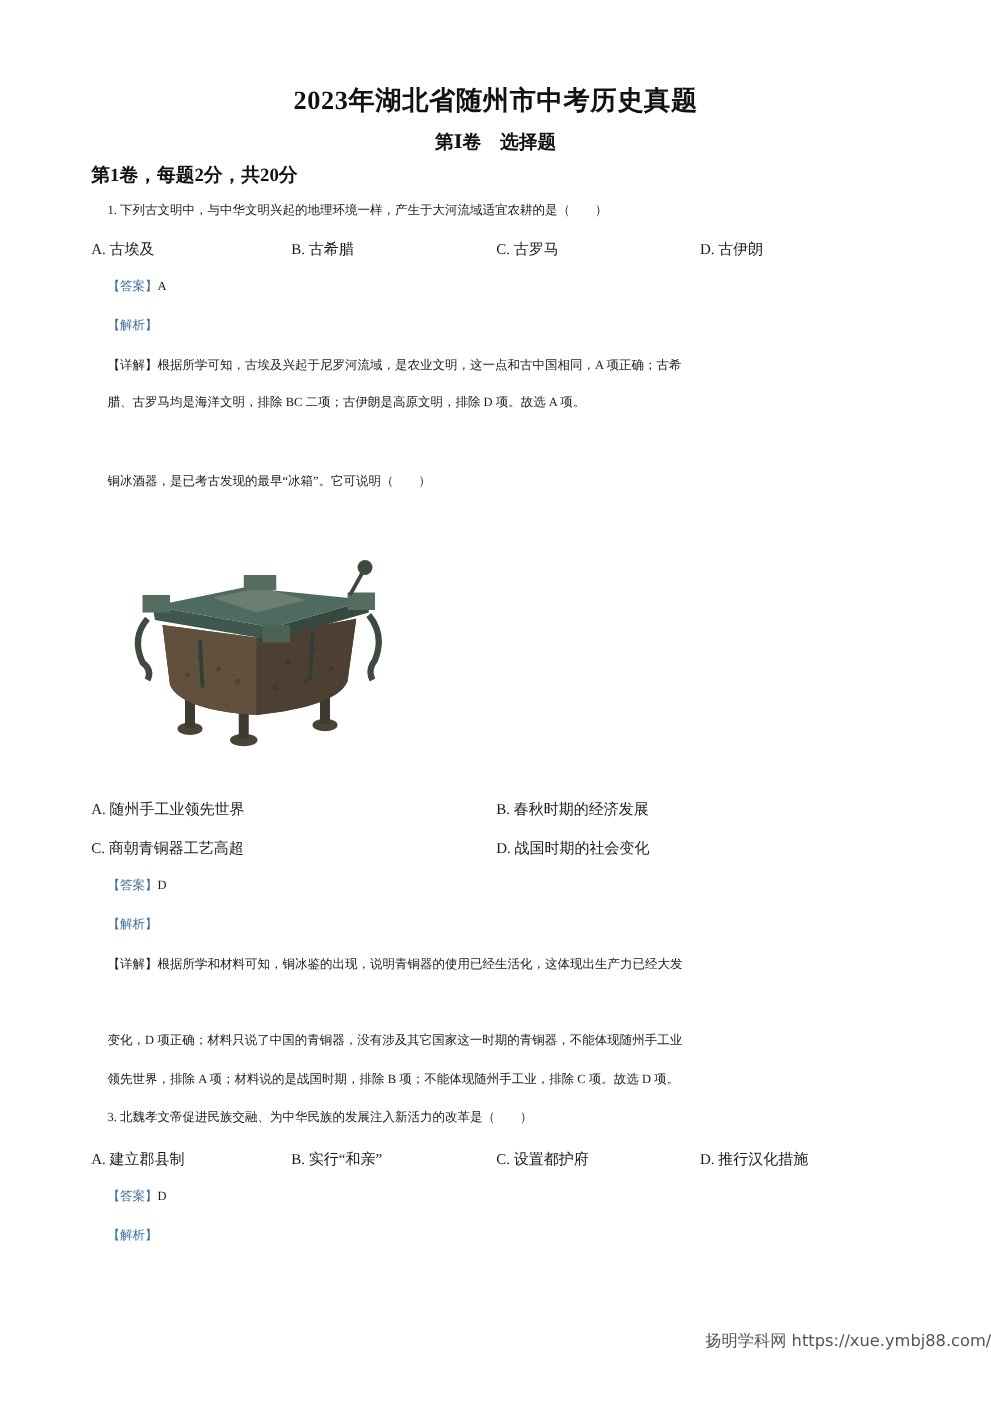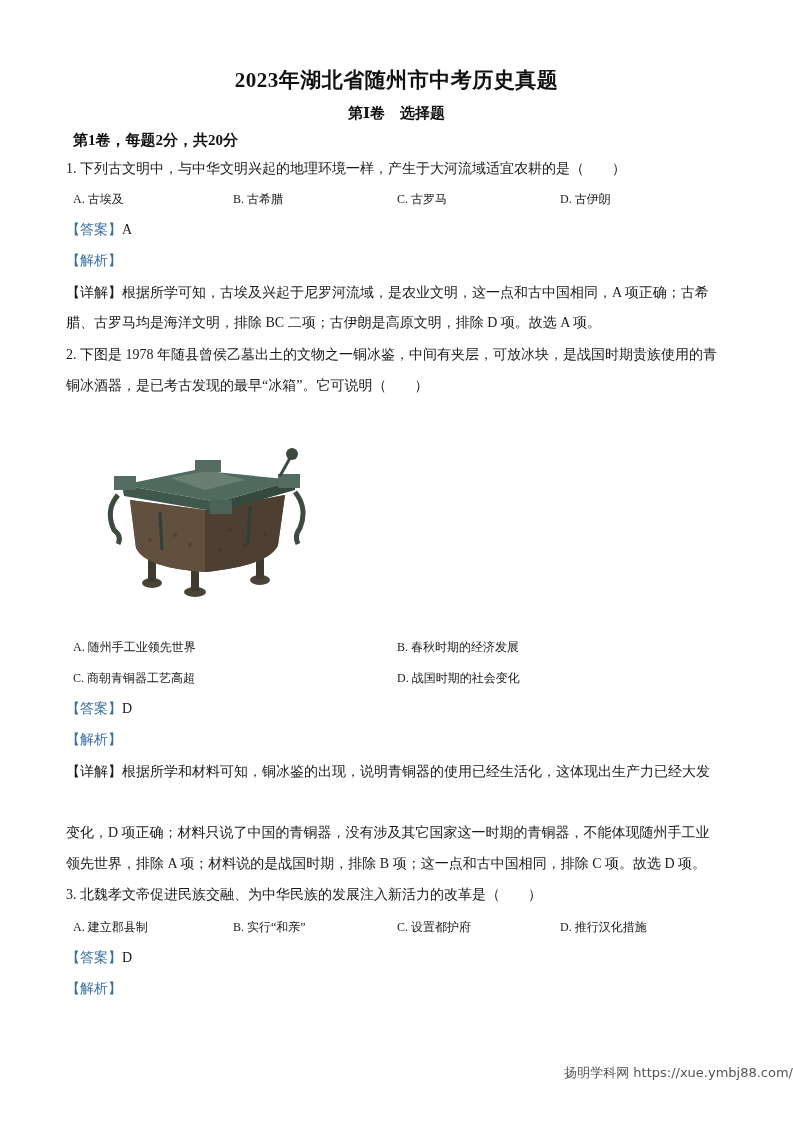--- a/index.html
+++ b/index.html
@@ -4,21 +4,21 @@
 <style>
   html, body { margin: 0; padding: 0; background: #ffffff; }
   body { width: 793px; height: 1122px; position: relative; overflow: hidden;
          font-family: "Liberation Serif", "DejaVu Serif", serif; color: #111111; }
   .page { position: absolute; left: 0; top: 0; width: 793px; height: 959px; }
   .title { position: absolute; top: 66px; left: 0; width: 793px; text-align: center;
            font-size: 21px; font-weight: bold; letter-spacing: 0.5px; color: #111; }
   .subtitle { position: absolute; top: 104px; left: 0; width: 793px; text-align: center;
               font-size: 15px; font-weight: bold; color: #111; }
   .section { position: absolute; top: 131px; left: 73px; font-size: 15px; font-weight: bold; color: #111; }
-  .line { position: absolute; left: 66px; font-size: 14px; line-height: 18px; white-space: nowrap; color: #1a1a1a; }
+  .line { position: absolute; left: 86px; font-size: 10px; line-height: 18px; white-space: nowrap; color: #1a1a1a; }
   .opt { position: absolute; font-size: 12px; line-height: 18px; white-space: nowrap; color: #1a1a1a; }
   .blue { color: #3a6f9f; }
   .ans { color: #1a1a1a; }
   .photo { position: absolute; left: 100px; top: 440px; width: 210px; height: 160px; }
   .footer { position: absolute; top: 1064px; left: 0; width: 793px; text-align: right;
             font-family: "DejaVu Sans", sans-serif; font-size: 13px; color: #555555; }
 </style>
 </head>
 <body>
 
@@ -35,21 +35,20 @@
   <div class="opt" style="top:190px;left:560px">D. 古伊朗</div>
   <div class="line" style="top:221px">
     <span class="blue">【答案】</span><span class="ans">A</span>
   </div>
   <div class="line blue" style="top:252px">【解析】</div>
   <div class="line" style="top:284px">
     <span>【详解】</span><span>根据所学可知，古埃及兴起于尼罗河流域，是农业文明，这一点和古中国相同，A 项正确；古希</span>
   </div>
   <div class="line" style="top:314px">腊、古罗马均是海洋文明，排除 BC 二项；古伊朗是高原文明，排除 D 项。故选 A 项。</div>
 
-  <div class="line" style="top:346px">2. 下图是 1978 年随县曾侯乙墓出土的文物之一铜冰鉴，中间有夹层，可放冰块，是战国时期贵族使用的青</div>
   <div class="line" style="top:377px">铜冰酒器，是已考古发现的最早“冰箱”。它可说明（　　）</div>
 
   <div class="photo">
     <svg width="210" height="160" viewBox="0 0 210 160">
 
       <ellipse cx="52" cy="143" rx="10" ry="5" fill="#4a4438"></ellipse>
       <ellipse cx="95" cy="152" rx="11" ry="5" fill="#4a4438"></ellipse>
       <ellipse cx="160" cy="140" rx="10" ry="5" fill="#4a4438"></ellipse>
       <rect x="48" y="118" width="8" height="24" fill="#3e3a30"></rect>
       <rect x="91" y="125" width="8" height="26" fill="#3e3a30"></rect>
@@ -97,21 +96,21 @@
   <div class="opt" style="top:669px;left:73px">C. 商朝青铜器工艺高超</div>
   <div class="opt" style="top:669px;left:397px">D. 战国时期的社会变化</div>
   <div class="line" style="top:700px">
     <span class="blue">【答案】</span><span class="ans">D</span>
   </div>
   <div class="line blue" style="top:731px">【解析】</div>
   <div class="line" style="top:763px">
     <span>【详解】</span><span>根据所学和材料可知，铜冰鉴的出现，说明青铜器的使用已经生活化，这体现出生产力已经大发</span>
   </div>
   <div class="line" style="top:824px">变化，D 项正确；材料只说了中国的青铜器，没有涉及其它国家这一时期的青铜器，不能体现随州手工业</div>
-  <div class="line" style="top:855px">领先世界，排除 A 项；材料说的是战国时期，排除 B 项；这一点和古中国相同，排除 C 项。故选 D 项。</div>
+  <div class="line" style="top:855px">领先世界，排除 A 项；材料说的是战国时期，排除 B 项；不能体现随州手工业，排除 C 项。故选 D 项。</div>
 
   <div class="line" style="top:886px">3. 北魏孝文帝促进民族交融、为中华民族的发展注入新活力的改革是（　　）</div>
   <div class="opt" style="top:918px;left:73px">A. 建立郡县制</div>
   <div class="opt" style="top:918px;left:233px">B. 实行“和亲”</div>
   <div class="opt" style="top:918px;left:397px">C. 设置都护府</div>
   <div class="opt" style="top:918px;left:560px">D. 推行汉化措施</div>
   <div class="line" style="top:949px">
     <span class="blue">【答案】</span><span class="ans">D</span>
   </div>
   <div class="line blue" style="top:980px">【解析】</div>

